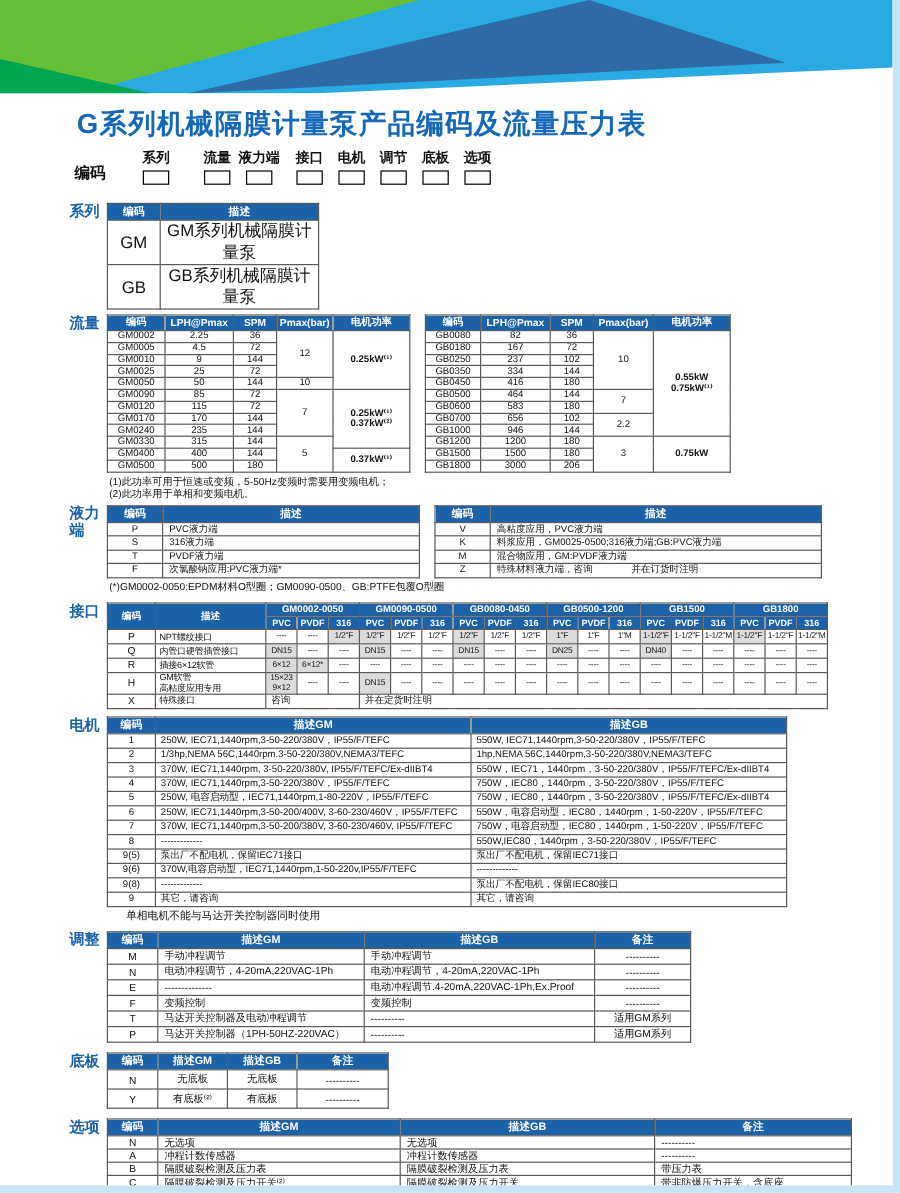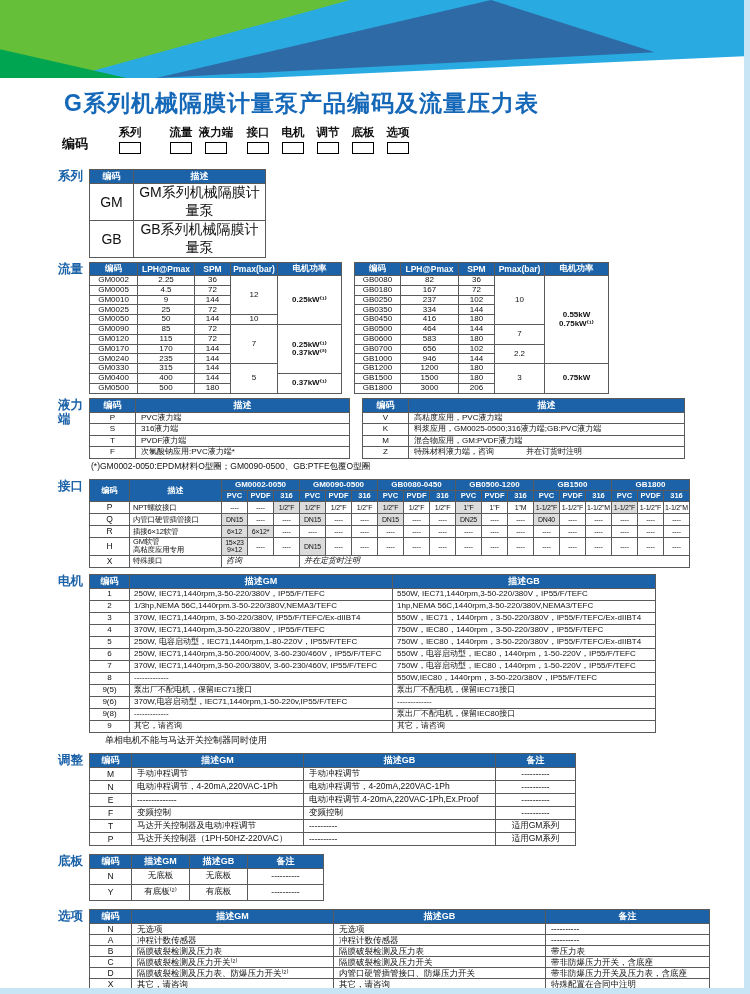--- a/index.html
+++ b/index.html
@@ -47,21 +47,21 @@
 
   .t-hyd th { height: 12px; font-size: 9px; }
   .t-hyd td { height: 11.5px; font-size: 8px; line-height: 1.05; }
   .t-hyd td + td { text-align: left; padding-left: 5px; }
 
   .t-int th { font-size: 8px; height: 11px; line-height: 1; }
   .t-int th.sub { font-size: 7.5px; }
   .t-int td { height: 12px; font-size: 7px; line-height: 1.1; letter-spacing: -0.2px; padding: 0; }
   .t-int td.desc { text-align: left; padding-left: 3px; font-size: 7.5px; }
   .t-int td.code { font-size: 8.5px; }
-  .t-int td.left { text-align: left; padding-left: 4px; font-size: 8px; letter-spacing: 0; font-style: italic; }
+  .t-int td.left { text-align: left; padding-left: 4px; font-size: 8px; letter-spacing: 0; }
 
   .t-motor th { height: 13px; font-size: 9px; }
   .t-motor td { height: 12px; font-size: 8px; line-height: 1; }
   .t-motor td:nth-child(2), .t-motor td:nth-child(3) { text-align: left; padding-left: 4px; }
 
   .t-adj th { height: 13px; font-size: 9px; }
   .t-adj td { height: 13px; font-size: 8.5px; }
   .t-adj td:nth-child(2), .t-adj td:nth-child(3) { text-align: left; padding-left: 5px; }
 
   .t-base th { height: 12px; font-size: 9px; }
@@ -329,20 +329,24 @@
                 <td>1500</td>
                 <td>180</td>
               </tr>
               <tr>
                 <td>GB1800</td>
                 <td>3000</td>
                 <td>206</td>
               </tr>
             </tbody>
           </table>
+      </div>
+      <div class="notes" style="margin-left:2px">
+        <div>(1)此功率可用于恒速或变频，5-50Hz变频时需要用变频电机；</div>
+        <div>(2)此功率用于单相和变频电机。</div>
       </div>
     </div>
   </div>
 
   <div class="sec mt4">
     <div class="sec-label">液力端</div>
     <div class="sec-body">
       <div class="tables-row">
         <table class="t-hyd">
             <colgroup>

